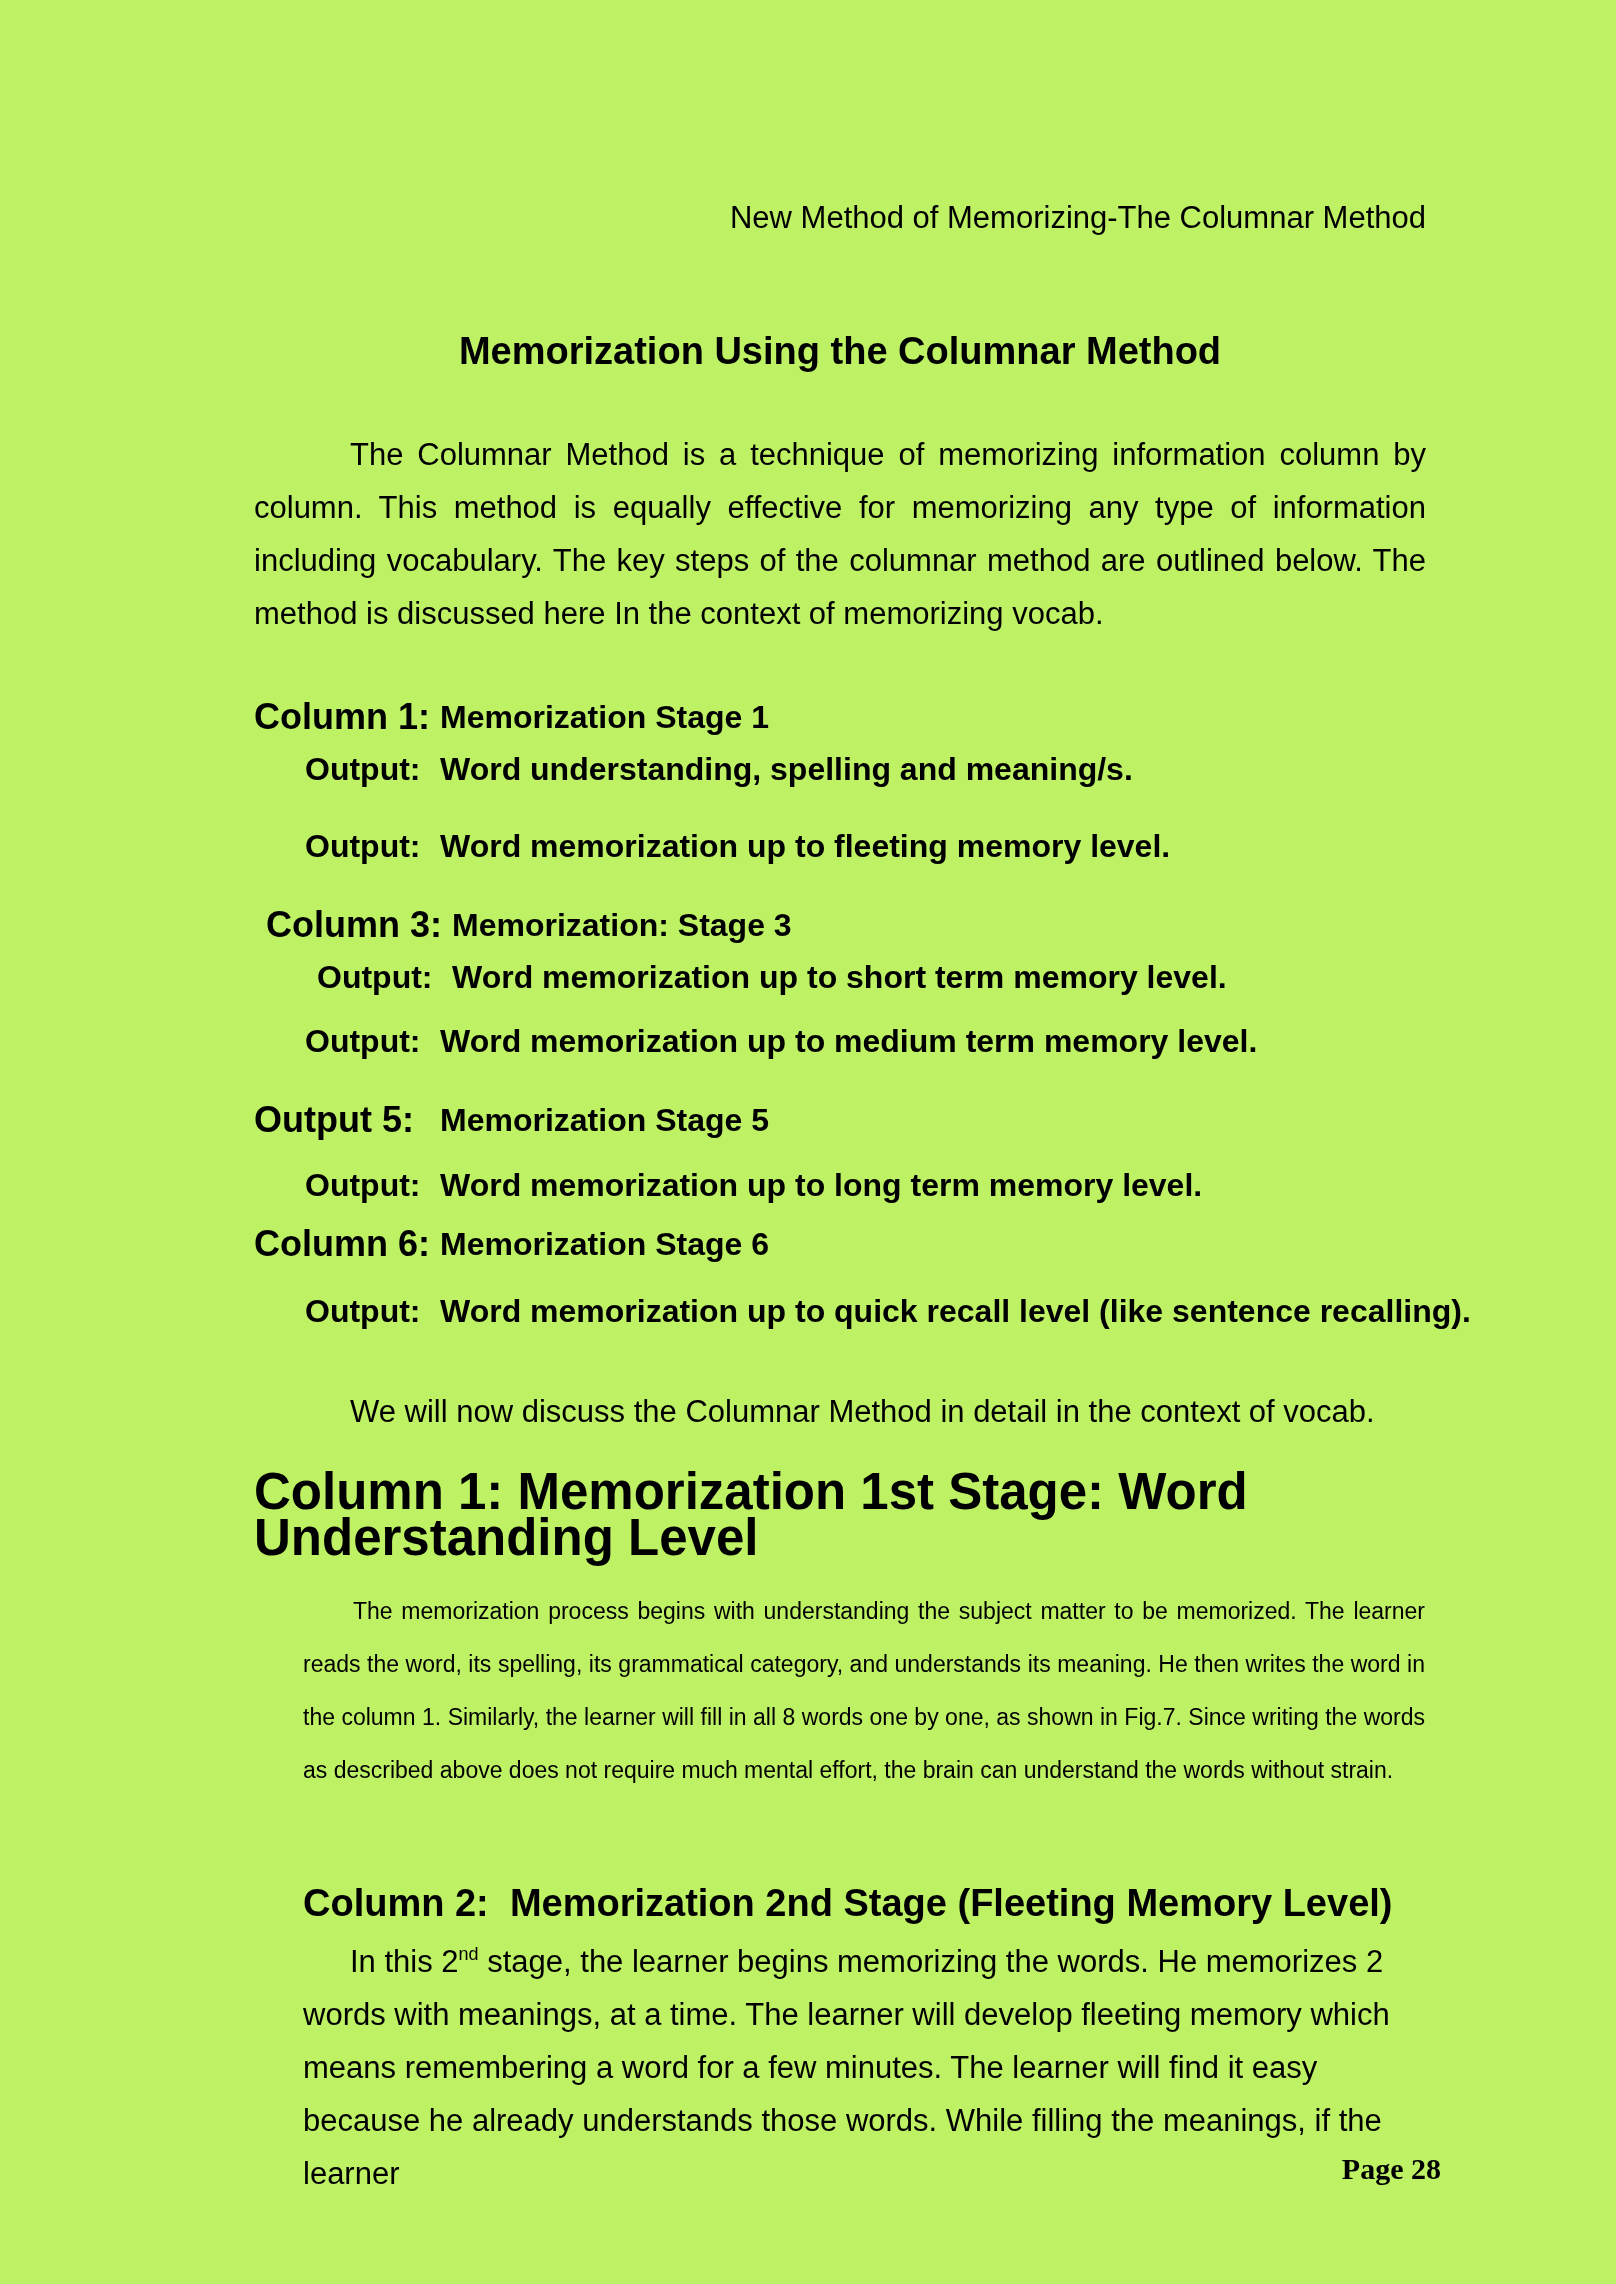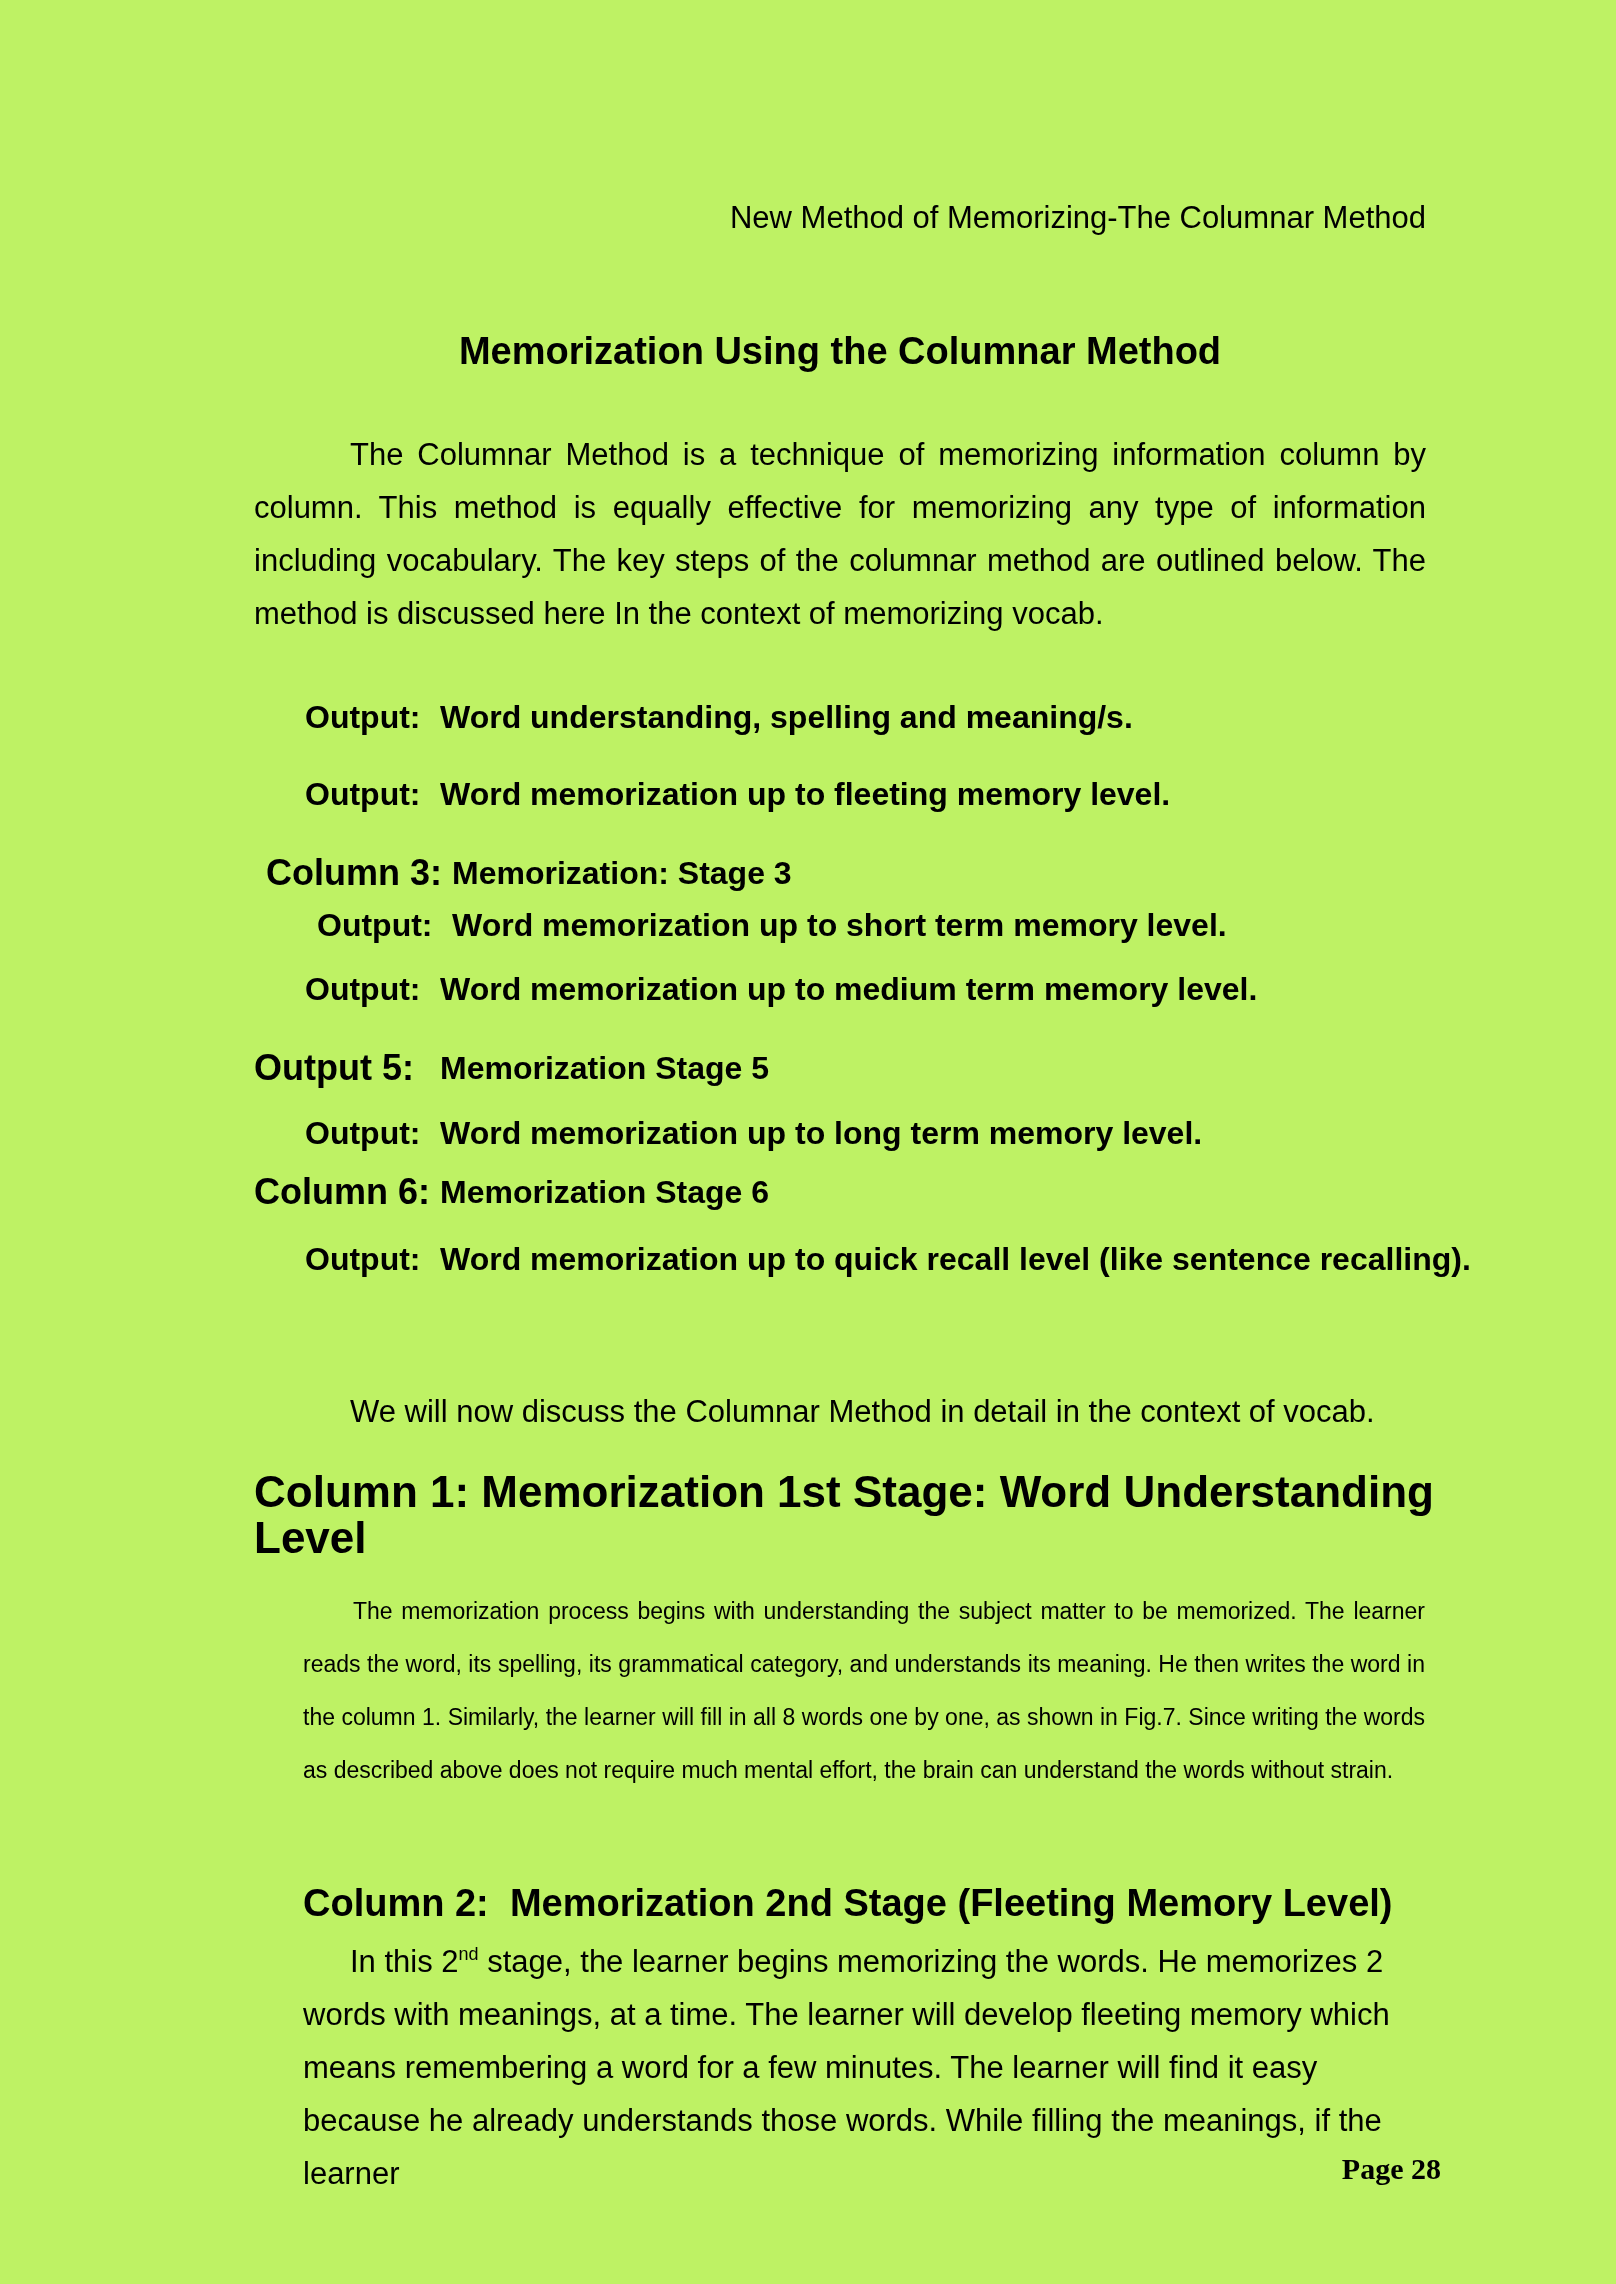--- a/index.html
+++ b/index.html
@@ -46,21 +46,21 @@
   .item-4 .row-out { margin-top: 12.4px; }
   .item-5 .row-out { margin-top: 13px; }
   .item-6 .row-out { margin-top: 15px; }
 
   .transition {
     top: 1386px; left: 254px; width: 1172px;
     font-size: 31px; line-height: 52px; text-indent: 96px;
   }
   .heading-1 {
     top: 1469px; left: 254px; width: 1211px;
-    font-size: 44px; line-height: 46px; font-weight: bold;
+    font-size: 51px; line-height: 46px; font-weight: bold;
     white-space: pre-wrap;
   }
   .para-1 {
     top: 1585px; left: 303px; width: 1122px;
     font-size: 23px; line-height: 53px;
     text-align: justify; text-indent: 50px;
   }
   .heading-2 {
     top: 1880px; left: 303px; width: 1172px;
     font-size: 38px; line-height: 46px; font-weight: bold;
@@ -87,20 +87,24 @@
 
   <div class="abs running-header">New Method of Memorizing-The Columnar Method</div>
 
   <div class="abs doc-title">Memorization Using the Columnar Method</div>
 
   <div class="abs intro">The Columnar Method is a technique of memorizing information column by column. This method is equally effective for memorizing any type of information including vocabulary. The key steps of the columnar method are outlined below. The method is discussed here In the context of memorizing vocab.</div>
 
   <div class="abs columns-list">
 
     <div class="item item-1">
+      <div class="row row-col">
+        <span class="lab">Column 1:</span>
+        <span class="txt">Memorization Stage 1</span>
+      </div>
       <div class="row row-out">
         <span class="lab">Output:</span>
         <span class="txt">Word understanding, spelling and meaning/s.</span>
       </div>
     </div>
 
     <div class="item item-2">
       <div class="row row-out">
         <span class="lab">Output:</span>
         <span class="txt">Word memorization up to fleeting memory level.</span>

